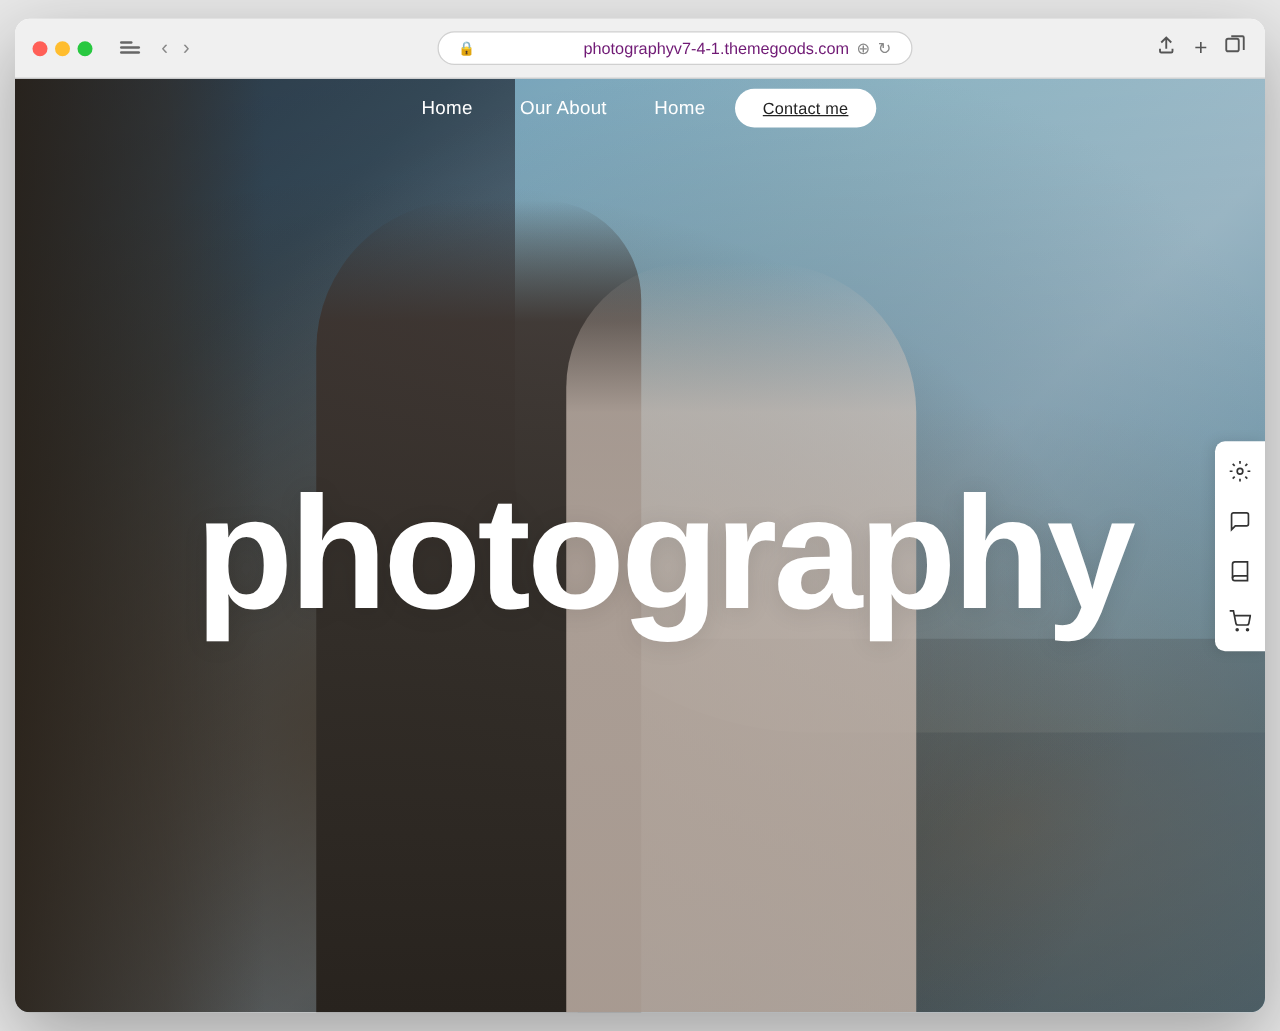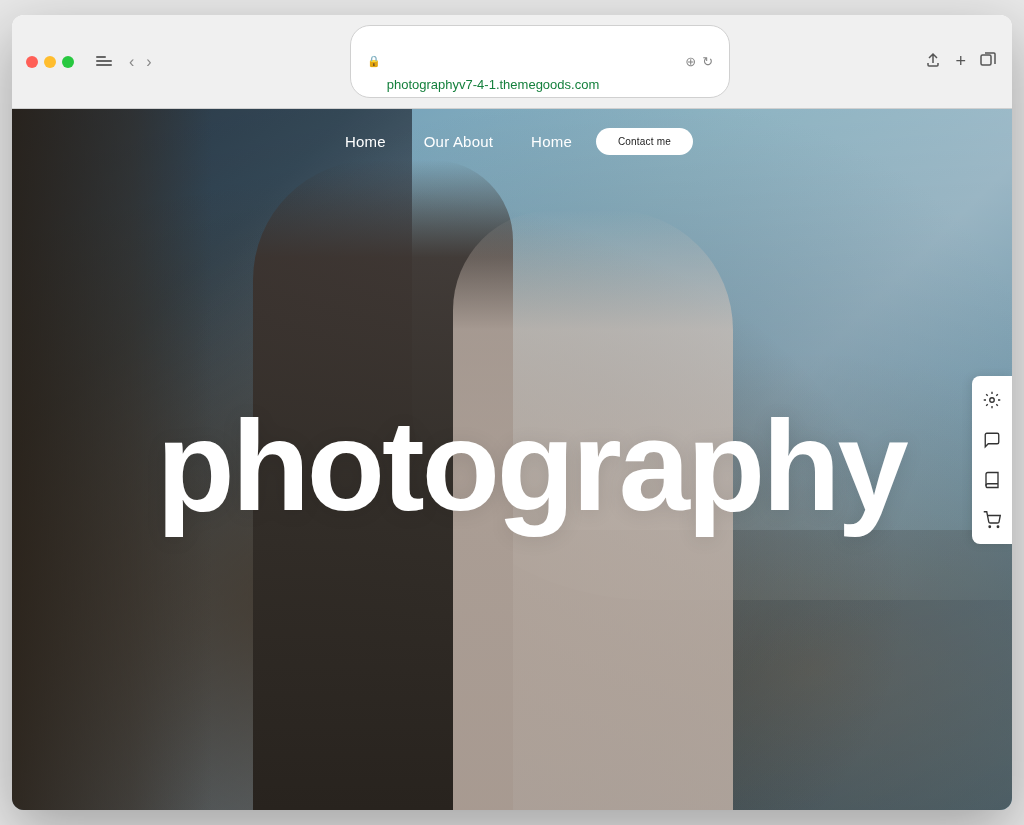--- a/index.html
+++ b/index.html
@@ -123,23 +123,22 @@
       color: #333;
     }
 
     .lock-icon {
       color: #888;
       font-size: 11px;
     }
 
     .address-text {
       flex: 1;
-      text-align: left;
-      color: #15803d;
-      margin-top: 46px;
+      text-align: right;
+      color: #701a75;
     }
 
     .browser-actions {
       display: flex;
       gap: 10px;
       align-items: center;
     }
 
     .action-btn {
       background: none;
@@ -257,21 +256,21 @@
       );
       opacity: 0.6;
     }
 
     
     .site-nav {
       position: absolute;
       top: 0;
       left: 0;
       right: 0;
-      padding: 18px 30px;
+      padding: 8px 30px;
       display: flex;
       align-items: center;
       justify-content: center;
       gap: 10px;
       z-index: 10;
     }
 
     .nav-link {
       color: white;
       text-decoration: none;
@@ -281,24 +280,25 @@
       cursor: pointer;
       letter-spacing: 0.2px;
     }
 
     .nav-contact-btn {
       background: white;
       color: #222;
       border: none;
       border-radius: 50px;
       padding: 8px 22px;
-      font-size: 10px;
+      font-size: 13px;
       font-weight: 500;
       cursor: pointer;
       letter-spacing: 0.2px;
+      text-decoration: underline;
     }
 
     
     .hero-title {
       position: absolute;
       top: 50%;
       left: 50%;
       transform: translate(-50%, -45%);
       width: 100%;
       text-align: center;

